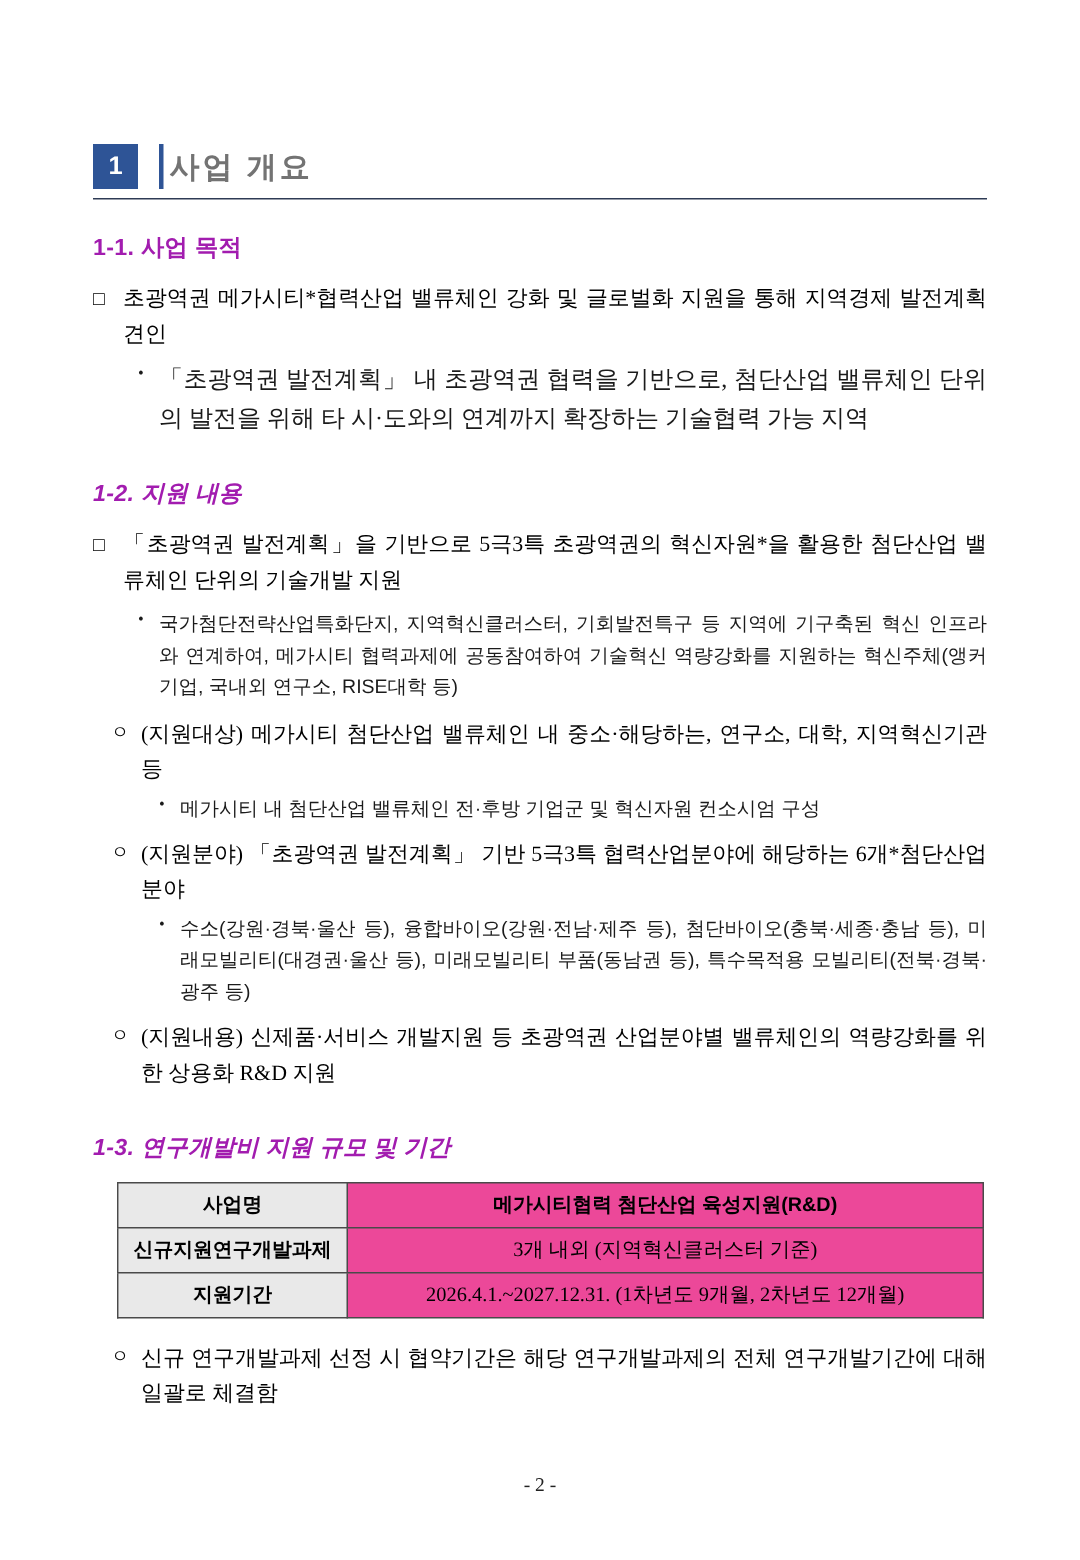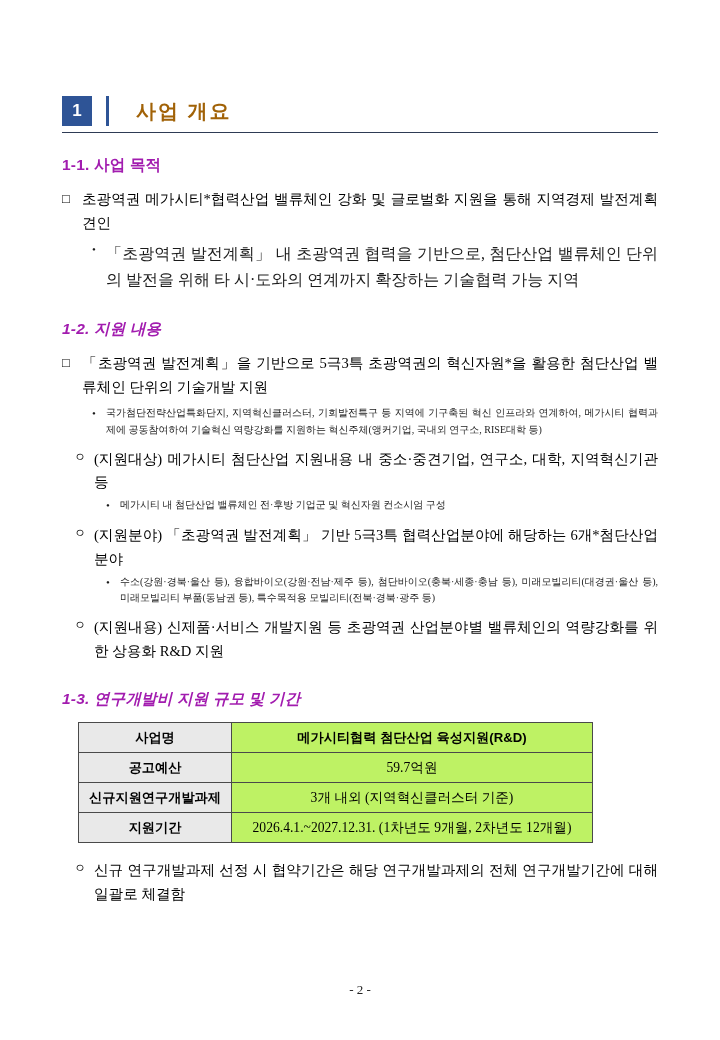--- a/index.html
+++ b/index.html
@@ -47,22 +47,22 @@
     width: 3px;
     background: #2e5496;
     margin-left: 14px;
     flex: 0 0 auto;
   }
   .chapter-title {
     font-family: "Liberation Sans", sans-serif;
     font-size: 20px;
     font-weight: bold;
     letter-spacing: 2px;
-    color: #a16207;
-    padding-left: 27px;
+    color: #737373;
+    padding-left: 4px;
     display: flex;
     align-items: center;
   }
   .chapter-rule {
     border: none;
     border-top: 1.4px solid #2e3b55;
     margin: 4px 0 22px 0;
   }
 
   
@@ -123,51 +123,51 @@
   .blk-dot.indent2 .mk { padding-left: 44px; }
   .blk-dot .mk {
     flex: 0 0 auto;
     width: 14px;
     font-size: 11px;
     box-sizing: content-box;
   }
   .blk-dot .tx {
     flex: 1 1 auto;
     text-align: justify;
-    font-family: Liberation Serif, serif;
-    font-size: 10px;
+    font-family: Liberation Sans, sans-serif;
+    font-size: 13px;
     line-height: 1.62;
   }
   .blk-dot.serif .tx {
     font-family: "Liberation Serif", serif;
     font-size: 16px;
   }
 
   
   table.tbl {
     border-collapse: collapse;
-    width: 515px;
+    width: 578px;
     margin: 10px 0 0 16px;
     font-size: 13.2px;
     font-family: "Liberation Sans", sans-serif;
   }
   table.tbl td {
     border: 1px solid #4a4a4a;
     padding: 5px 6px;
     text-align: center;
     vertical-align: middle;
     height: 19px;
   }
   table.tbl td.hd {
     background: #e9e9e9;
     font-weight: bold;
     width: 140px;
   }
   table.tbl td.vl {
-    background: #bef264;
+    background: #ec4899;
     font-weight: normal;
     font-family: "Liberation Serif", serif;
     font-size: 13.6px;
   }
   table.tbl tr:first-child td.vl {
     font-family: "Liberation Sans", sans-serif;
     font-weight: bold;
     font-size: 13.2px;
   }
 
@@ -218,21 +218,21 @@
     <span class="tx">「초광역권 발전계획」을 기반으로 5극3특 초광역권의 혁신자원*을 활용한 첨단산업 밸류체인 단위의 기술개발 지원</span>
   </div>
 
   <div class="blk-dot indent1">
     <span class="mk">•</span>
     <span class="tx">국가첨단전략산업특화단지, 지역혁신클러스터, 기회발전특구 등 지역에 기구축된 혁신 인프라와 연계하여, 메가시티 협력과제에 공동참여하여 기술혁신 역량강화를 지원하는 혁신주체(앵커기업, 국내외 연구소, RISE대학 등)</span>
   </div>
 
   <div class="blk-o">
     <span class="mk">ㅇ</span>
-    <span class="tx">(지원대상) 메가시티 첨단산업 지원내용 내 중소·중견기업, 연구소, 대학, 지역혁신기관 등</span>
+    <span class="tx">(지원대상) 메가시티 첨단산업 밸류체인 내 중소·해당하는, 연구소, 대학, 지역혁신기관 등</span>
   </div>
 
   <div class="blk-dot indent2">
     <span class="mk">•</span>
     <span class="tx">메가시티 내 첨단산업 밸류체인 전·후방 기업군 및 혁신자원 컨소시엄 구성</span>
   </div>
 
   <div class="blk-o">
     <span class="mk">ㅇ</span>
     <span class="tx">(지원분야) 「초광역권 발전계획」 기반 5극3특 협력산업분야에 해당하는 6개*첨단산업분야</span>
@@ -248,24 +248,20 @@
     <span class="tx">(지원내용) 신제품·서비스 개발지원 등 초광역권 산업분야별 밸류체인의 역량강화를 위한 상용화 R&amp;D 지원</span>
   </div>
 
   <h2 class="h2 spaced">1-3. 연구개발비 지원 규모 및 기간</h2>
 
   <table class="tbl">
     <tbody>
       <tr>
         <td class="hd">사업명</td>
         <td class="vl">메가시티협력 첨단산업 육성지원(R&amp;D)</td>
-      </tr>
-      <tr>
-        <td class="hd">공고예산</td>
-        <td class="vl">59.7억원</td>
       </tr>
       <tr>
         <td class="hd">신규지원연구개발과제</td>
         <td class="vl">3개 내외 (지역혁신클러스터 기준)</td>
       </tr>
       <tr>
         <td class="hd">지원기간</td>
         <td class="vl">2026.4.1.~2027.12.31. (1차년도 9개월, 2차년도 12개월)</td>
       </tr>
     </tbody>

